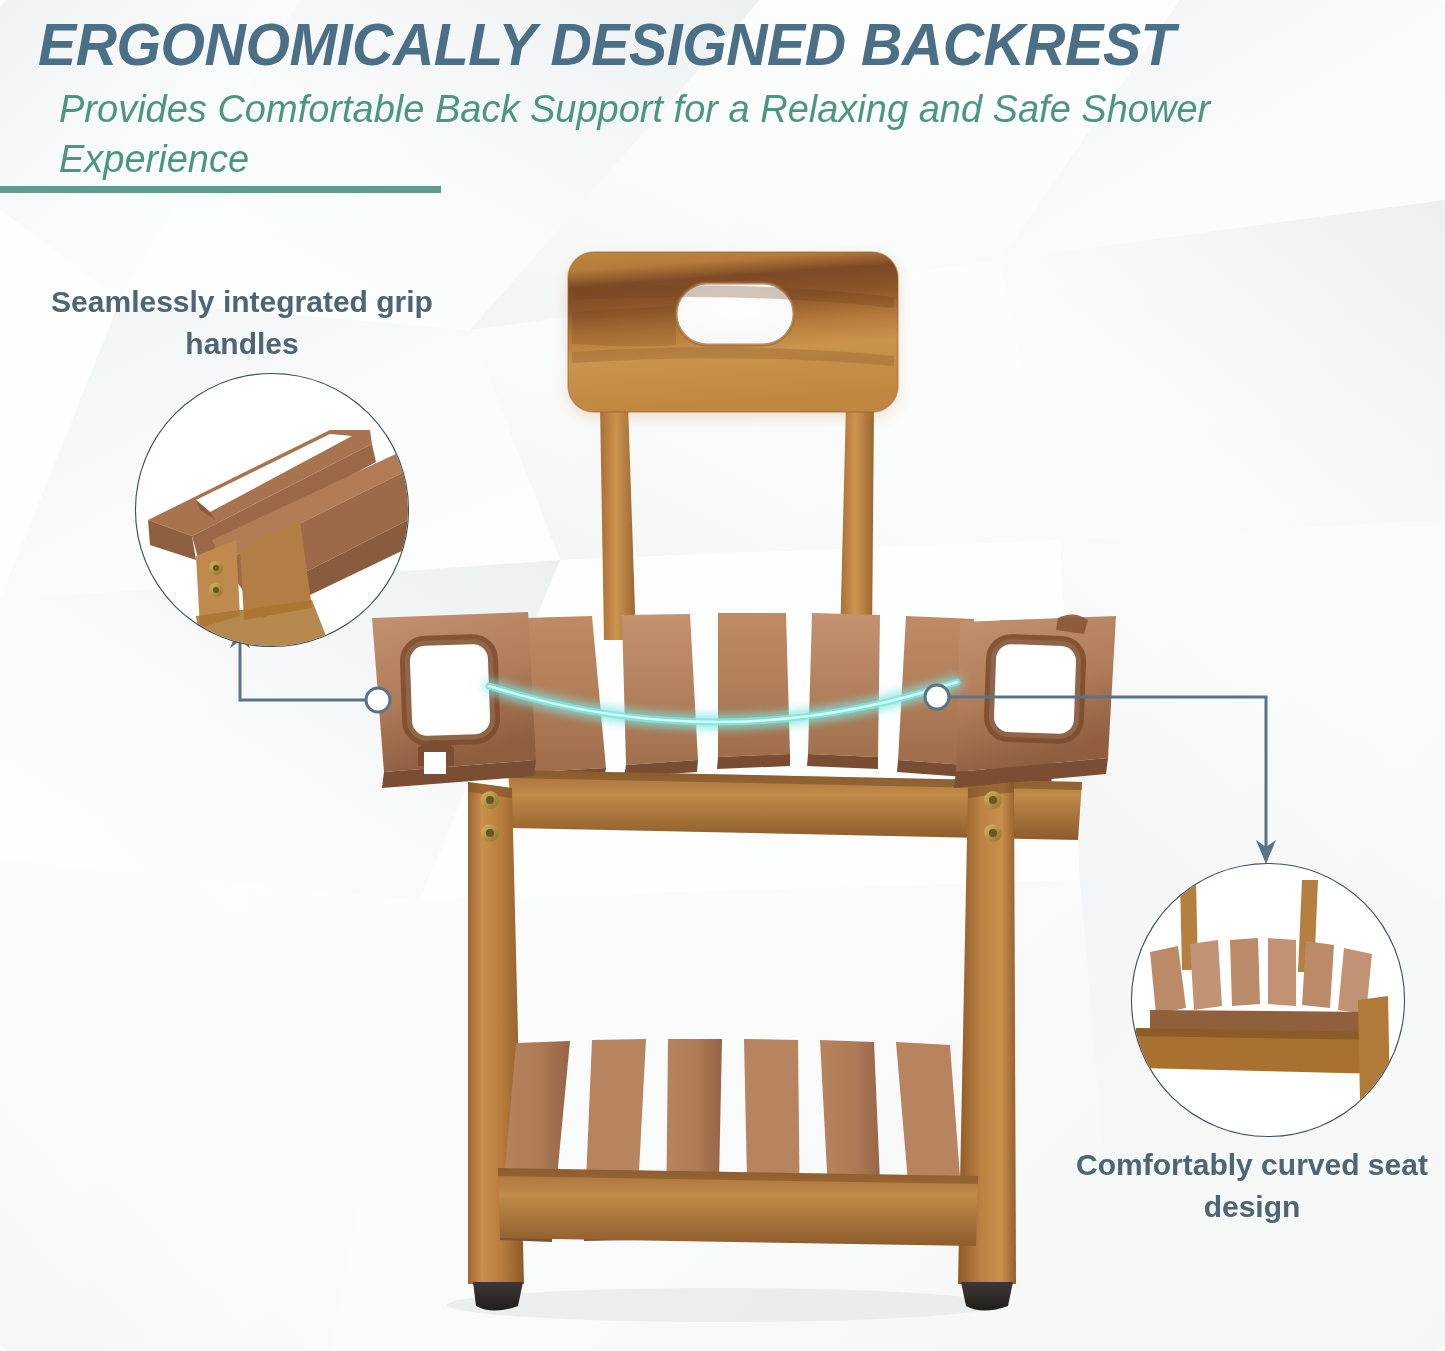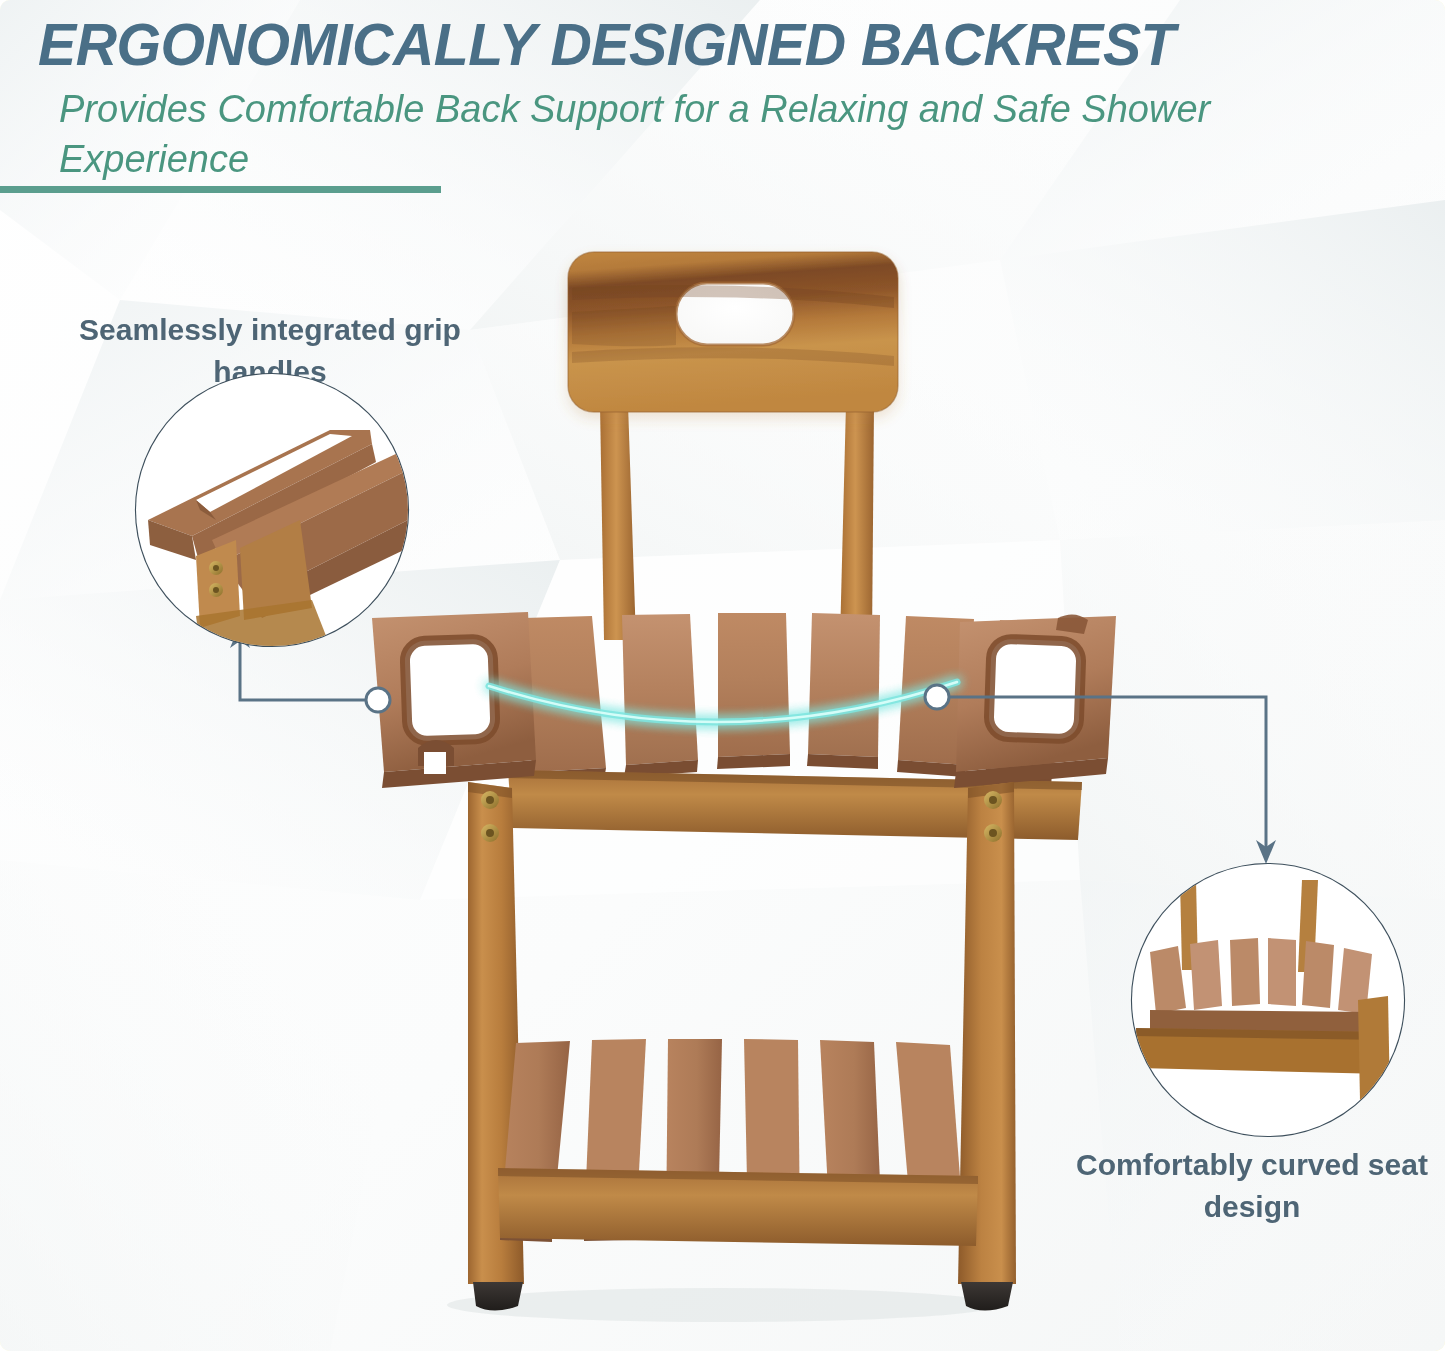--- a/index.html
+++ b/index.html
@@ -46,21 +46,21 @@
   
   .callout-label{
     position:absolute;
     color:#4e6575;
     font-weight:bold;
     font-family:"Liberation Sans", sans-serif;
     text-align:center;
     line-height:42px;
     font-size:30px;
   }
-  #label-left{left:60px;top:281px;width:420px;margin-top:28px;}
+  #label-left{left:32px;top:281px;width:420px;}
   #label-right{left:1052px;top:1144px;width:400px;}
 
   
   .art{position:absolute;left:0;top:0;width:1445px;height:1351px;}
 </style>
 </head>
 <body>
 
 <div id="stage">
 

